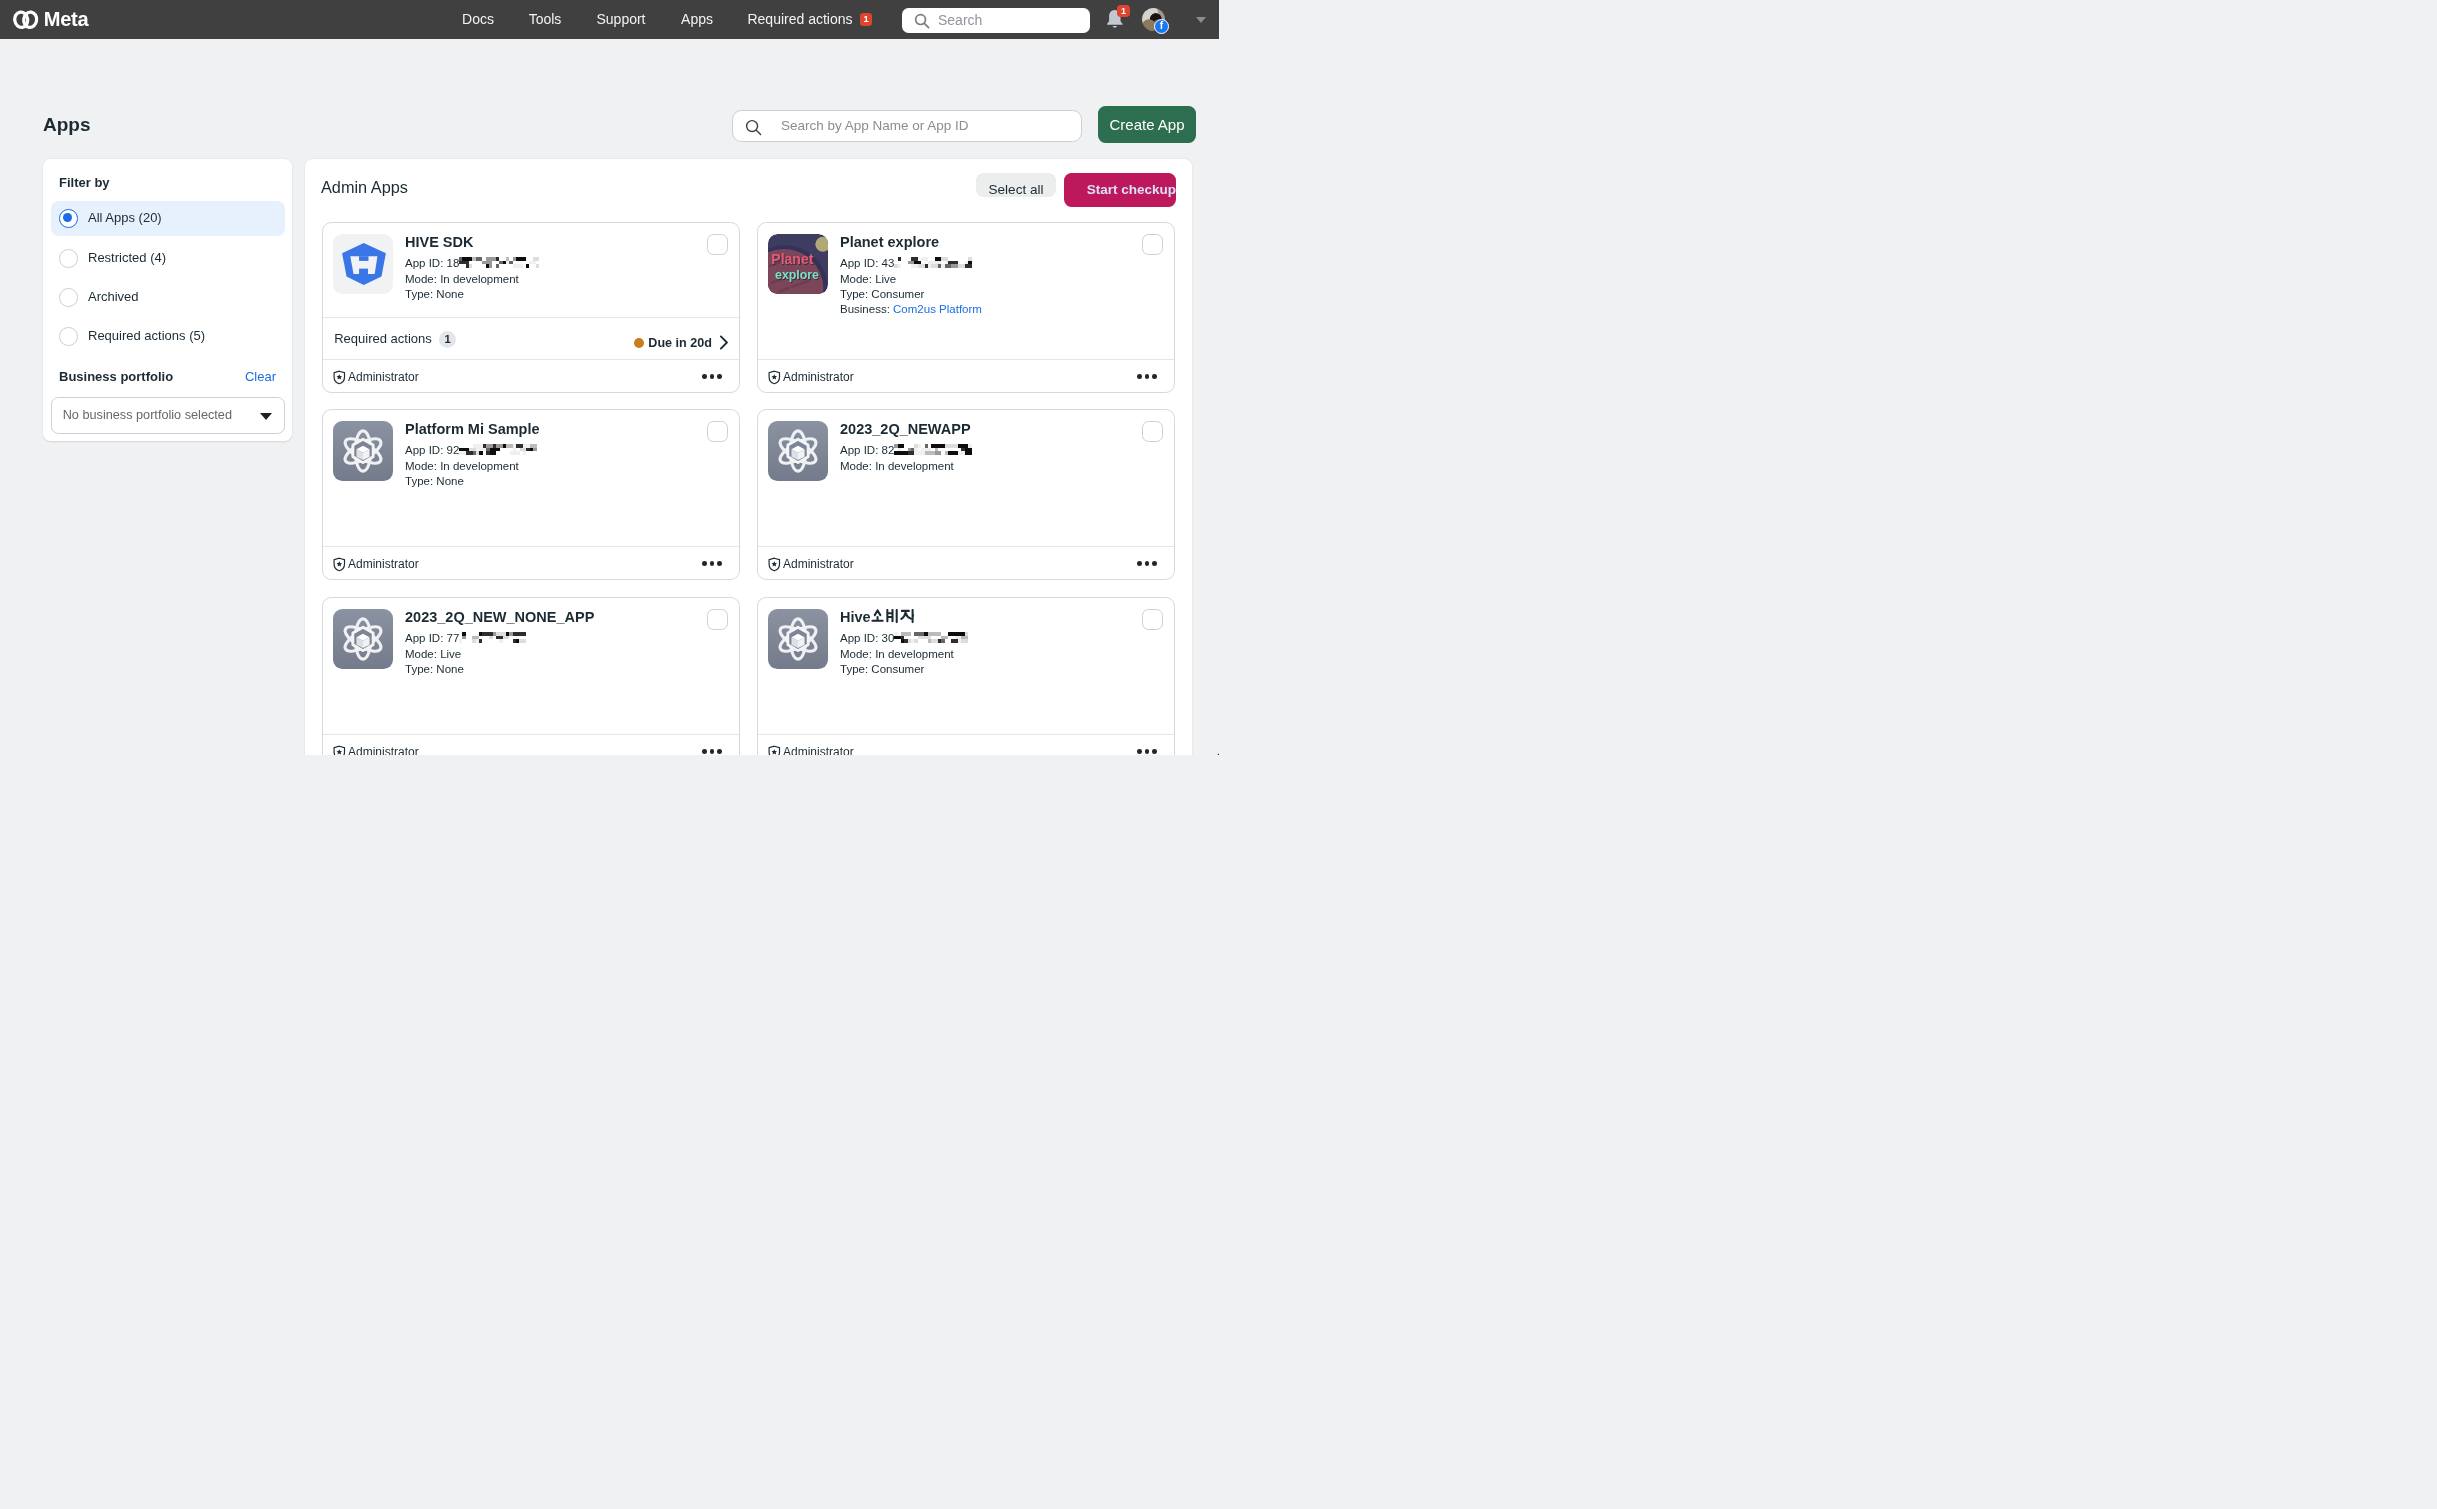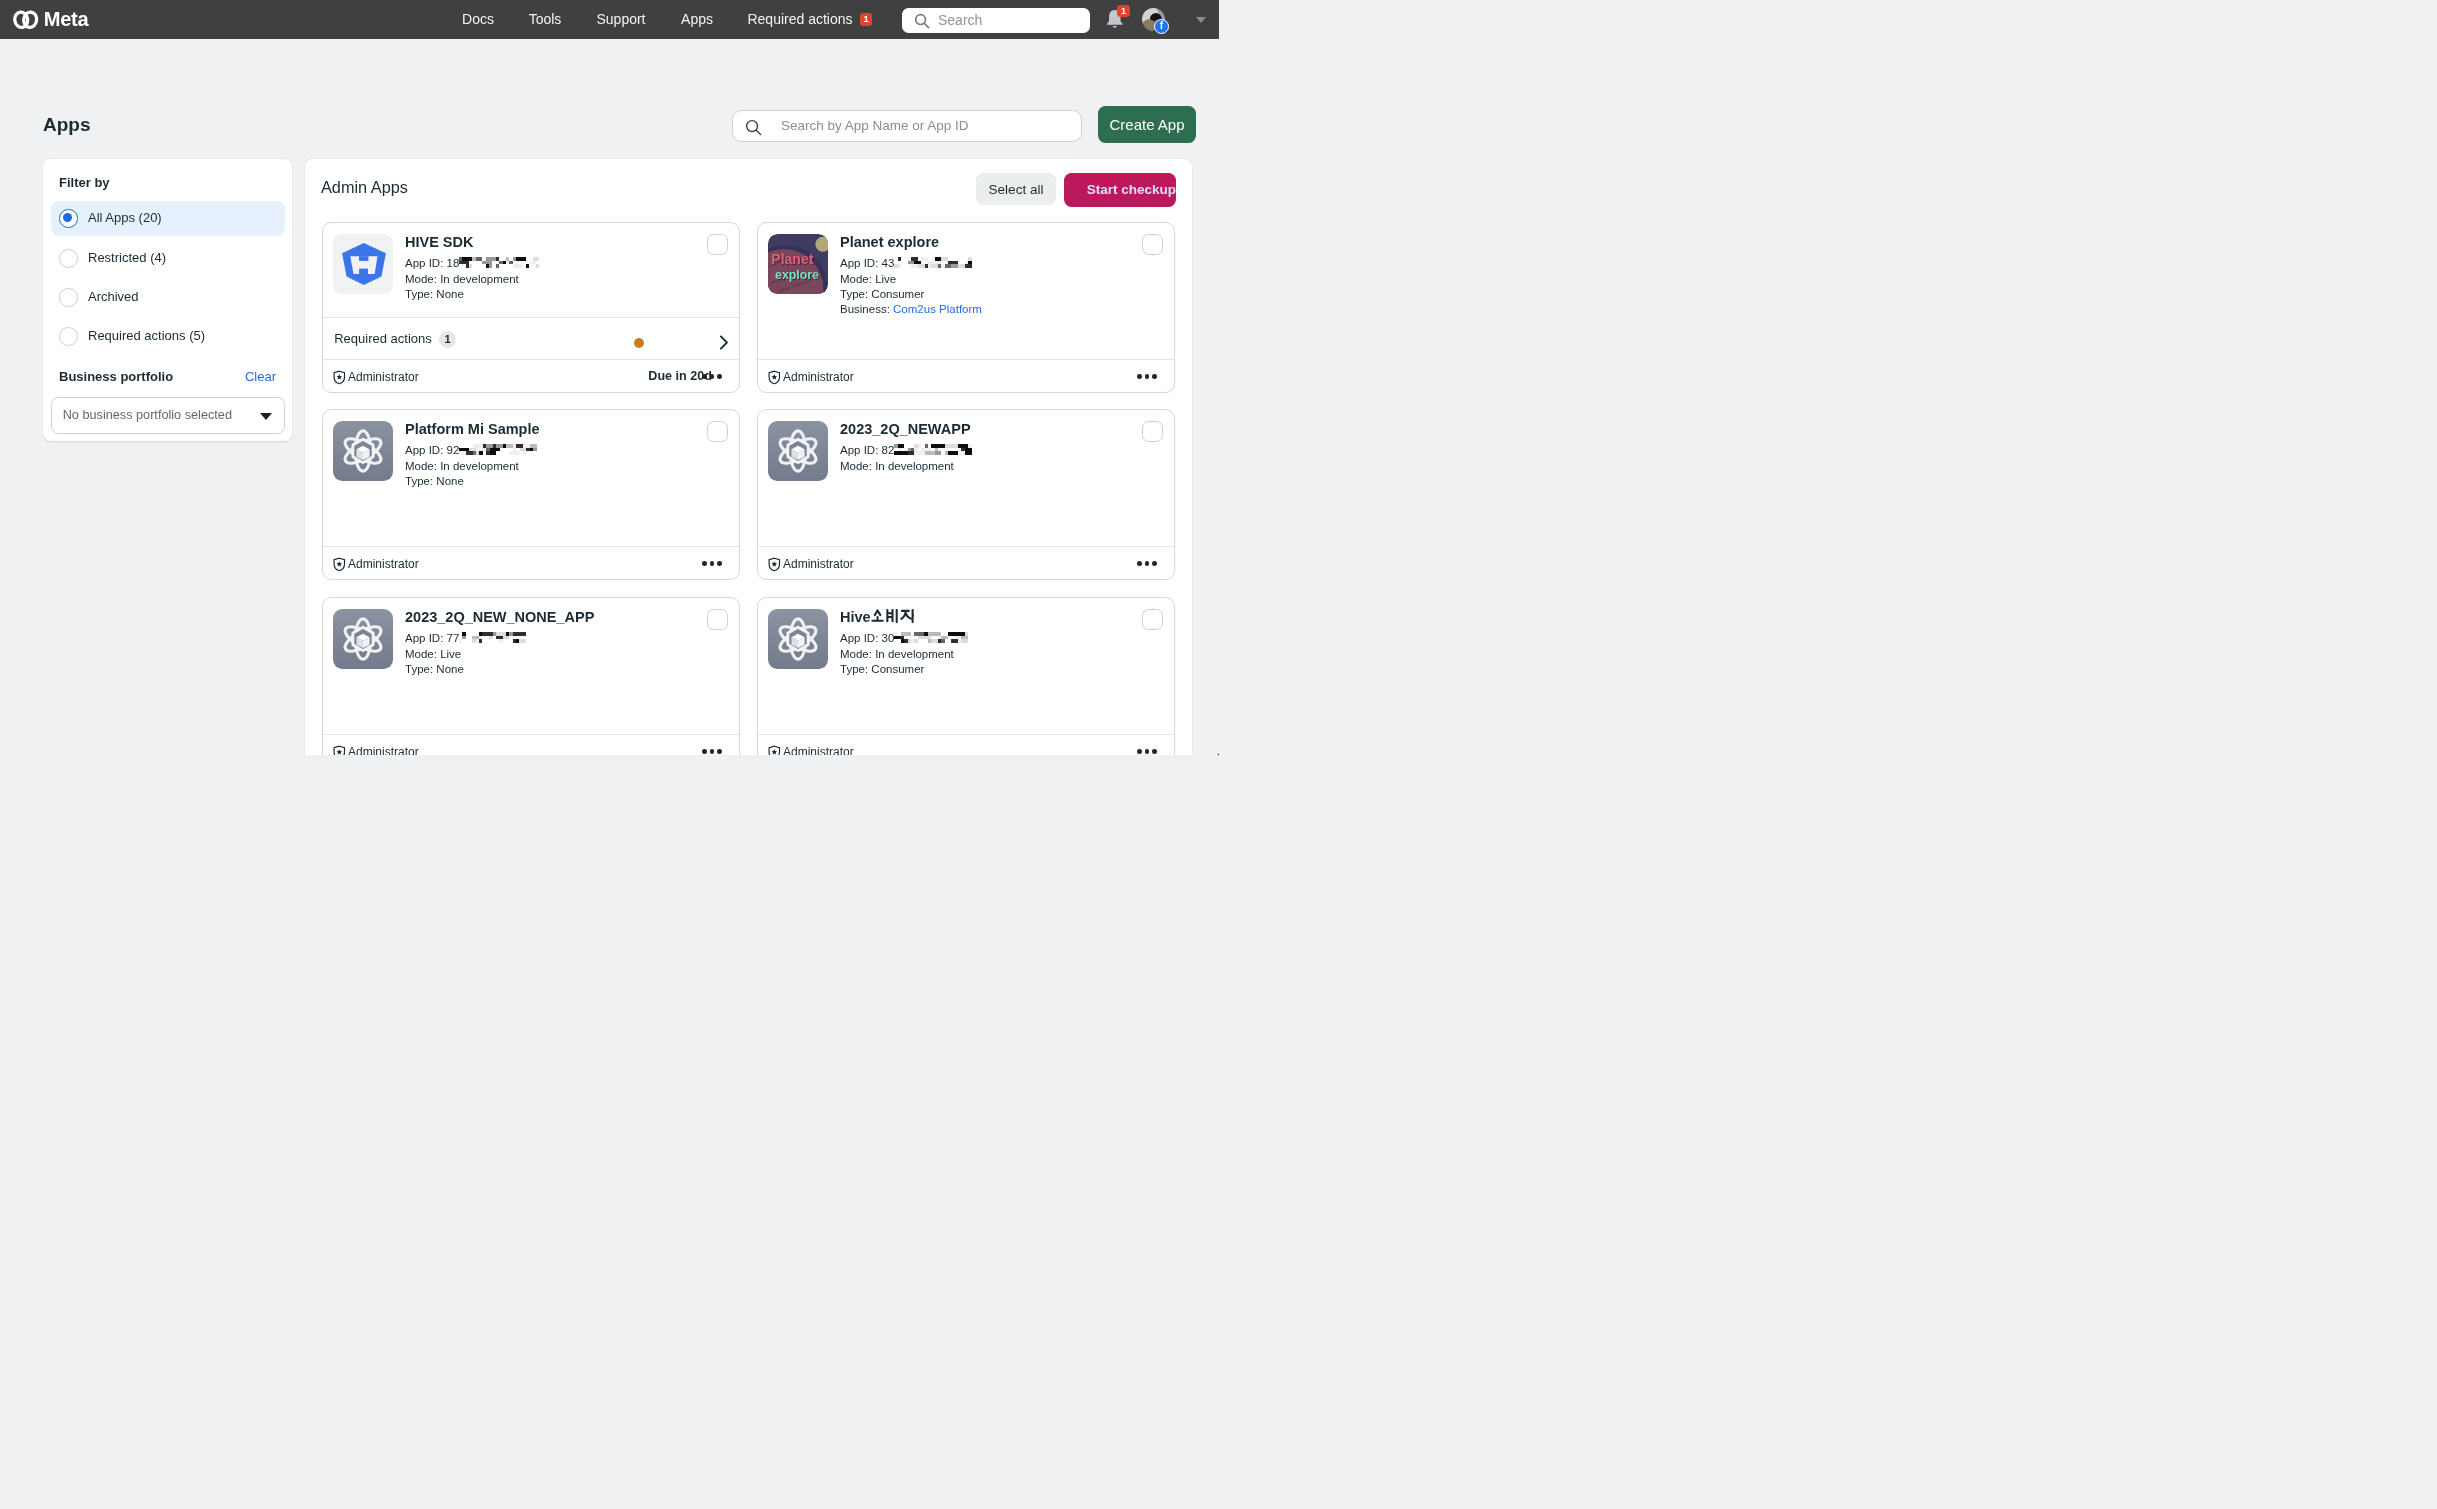--- a/index.html
+++ b/index.html
@@ -38,40 +38,40 @@
 .radio .dot { position:absolute; left:2.8px; top:2.8px; width:9.3px; height:9.3px; border-radius:50%; background:#1c6ae4; }
 .radlab { position:absolute; left:45px; font-size:13px; line-height:18.7px; color:#1c2b33; }
 #bp { position:absolute; left:16px; top:210px; font-size:13px; font-weight:bold; }
 #clear { position:absolute; right:16px; top:210px; font-size:13px; color:#1a6fe3; }
 #dropdown { position:absolute; left:7.5px; top:238px; width:234px; height:37px; border:0.9px solid #ccd0d5; border-radius:7.5px; }
 #dropdown .txt { position:absolute; left:11.2px; top:0; line-height:35px; font-size:12.7px; color:#65676b; }
 #dropdown .car { position:absolute; right:12px; top:15px; width:0; height:0; border-left:6px solid transparent; border-right:6px solid transparent; border-top:7px solid #1c1e21; }
 
 #adminpanel { position:absolute; left:305px; top:159px; width:887px; height:654px; background:#fff; border-radius:7.5px; box-shadow:0 0.9px 1.9px rgba(0,0,0,0.12); }
 #adminhead { position:absolute; left:16px; top:18.7px; font-size:16.3px; font-weight:normal; }
-#selectall { position:absolute; left:671px; top:14px; width:80px; height:32px; background:#eceded; border-radius:7.5px; font-size:13.5px; text-align:center; line-height:34px; }
+#selectall { position:absolute; left:671px; top:14px; width:80px; height:24px; background:#eceded; border-radius:7.5px; font-size:13.5px; text-align:center; line-height:34px; }
 #startcheckup { position:absolute; left:759px; top:14px; width:112px; height:34px; background:#be185d; border-radius:7.5px; font-size:13.5px; font-weight:bold; color:#d7e2fa; text-align:right; line-height:34px; }
 
 .card { position:absolute; width:418px; background:#fff; border:0.9px solid #d5d8dc; border-radius:9.3px; }
 .card .appicon { position:absolute; left:10.3px; top:11.2px; width:60px; height:60px; border-radius:9.3px; }
 .card .gico { background:linear-gradient(180deg,#8b92a2 0%,#7a8292 70%,#737b8c 100%); }
 .card .hico { background:#f1f2f4; }
 .card .ctitle { position:absolute; left:82px; top:11.2px; font-size:14.5px; font-weight:bold; }
 .card .cbody { position:absolute; left:82px; top:33px; font-size:11.5px; line-height:15px; color:#1c2b33; }
 .checkbox { position:absolute; right:11.2px; top:11.2px; width:20.5px; height:20.5px; border:1.4px solid #ccd0d5; border-radius:6.5px; background:#fff; }
 .cfoot { position:absolute; left:0; top:136px; width:100%; height:35px; border-top:0.9px solid #e4e6ea; }
 .cfoot .adm { position:absolute; left:25px; top:10.3px; font-size:12px; color:#1c2b33; }
 .cfoot .shld { position:absolute; left:10.3px; top:10.3px; }
 .dots { position:absolute; right:12px; top:14px; width:28px; height:5.6px; white-space:nowrap; }
 .dots i { display:inline-block; width:4.7px; height:4.7px; border-radius:50%; background:#23272b; margin-left:3px; vertical-align:top; }
 .reqrow { position:absolute; left:0; top:94px; width:100%; height:42px; border-top:0.9px solid #e4e6ea; }
 .reqrow .lab { position:absolute; left:11.2px; top:13px; font-size:13px; color:#1c2b33; }
 .reqrow .pill { position:absolute; left:116px; top:13px; width:17px; height:17px; background:#e4e6ea; border-radius:50%; font-size:11.2px; font-weight:bold; text-align:center; line-height:17px; }
 .reqrow .odot { position:absolute; left:311px; top:19.6px; width:10.3px; height:10.3px; border-radius:50%; background:#c57f1f; }
-.reqrow .due { position:absolute; right:27px; top:18px; font-size:12.6px; font-weight:bold;margin-top:33px; }
+.reqrow .due { position:absolute; right:27px; top:18px; font-size:12.6px; font-weight:bold; }
 .pix { display:inline-block; vertical-align:-1.4px; }
 .blu { color:#1a6fe3; }
 #corner { position:absolute; right:-24px; bottom:-24px; width:29px; height:29px; border-radius:50%; background:#111; }
 </style>
 </head>
 <body>
 <div id="topbar">
   <svg class="abs" style="left:13px;top:9.3px" width="140" height="21.5" viewBox="0 0 150 23">
     <g stroke="#fff" stroke-width="3.5" fill="none">
       <ellipse cx="8.8" cy="11.5" rx="6.9" ry="8.3" transform="rotate(-8 8.8 11.5)"></ellipse>

